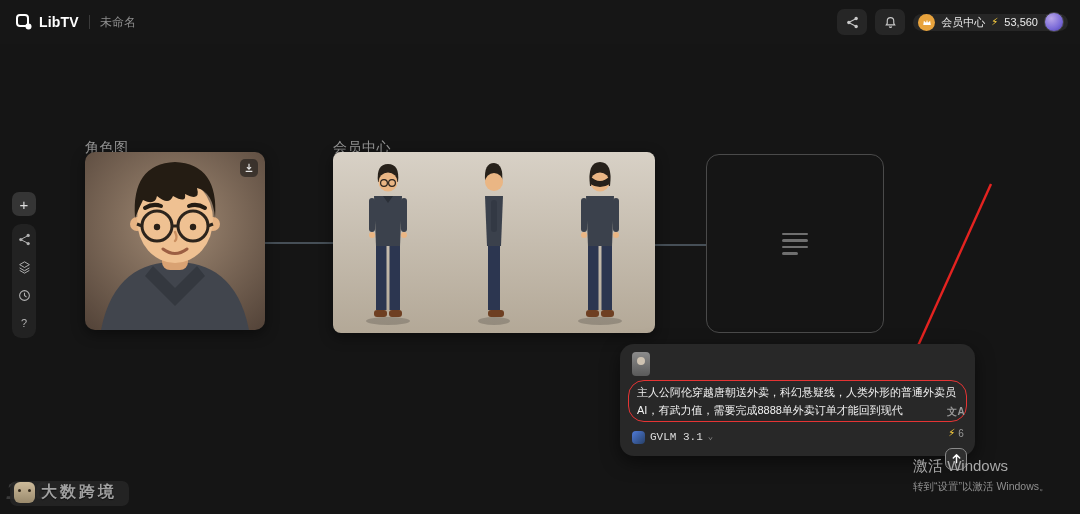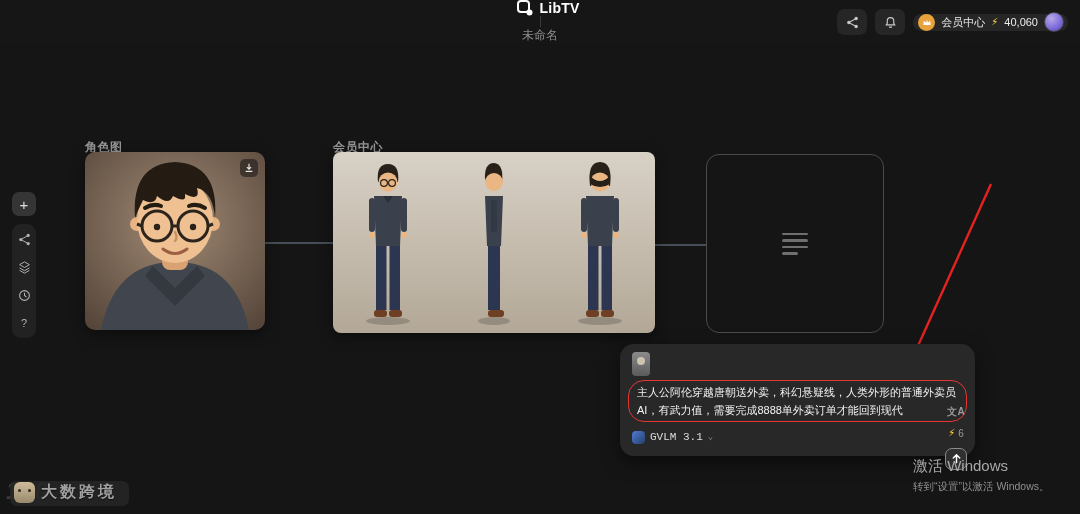--- a/index.html
+++ b/index.html
@@ -1,21 +1,21 @@
 <!DOCTYPE html>
 <html><head>
 <meta charset="utf-8">
 <style>
   * { box-sizing: border-box; margin: 0; padding: 0; }
   html,body { background:#000; }
   body { font-family: "Liberation Sans", "DejaVu Sans", sans-serif; }
   #stage { position:relative; width:1080px; height:514px; background:#151515; overflow:hidden; }
 
   
-  .topbar { position:absolute; left:0; top:0; width:1080px; height:44px; background:#161616; display:flex; align-items:center;flex-direction:column; }
+  .topbar { position:absolute; left:0; top:0; width:1080px; height:44px; background:#161616; display:flex; align-items:center; }
   .logo-group { display:flex; align-items:center; margin-left:16px; gap:7px; }
   .logo-mark { width:16px; height:16px; display:block; }
   .logo-text { color:#ffffff; font-weight:700; font-size:14px; letter-spacing:.2px; }
   .tb-divider { width:1px; height:14px; background:#3a3a3a; margin:0 10px; }
   .doc-title { color:#8d8d8d; font-size:12px; }
   .tb-right { position:absolute; right:12px; top:8px; height:28px; display:flex; align-items:center; gap:8px; }
   .icon-btn { width:30px; height:26px; border-radius:7px; background:#262626; display:flex; align-items:center; justify-content:center; color:#c9c9c9; cursor:pointer; }
   .member-pill { height:17px; border-radius:14px; background:#262626; display:flex; align-items:center; gap:6px; padding:0 4px 0 5px; cursor:pointer; }
   .crown-badge { width:17px; height:17px; border-radius:50%; background:#e8a33d; display:flex; align-items:center; justify-content:center; }
   .member-label { color:#ececec; font-size:11px; }
@@ -23,21 +23,21 @@
   .credits { color:#ececec; font-size:11px; }
   .avatar { width:20px; height:20px; border-radius:50%; background:radial-gradient(circle at 35% 30%, #b9a6e8, #7a6ad8 60%, #4d3fa8); border:1px solid #444; }
 
   
   .left-toolbar { position:absolute; left:12px; top:192px; display:flex; flex-direction:column; align-items:center; gap:8px; }
   .tool-add { width:24px; height:24px; border-radius:7px; background:#353535; color:#dedede; font-size:15px; display:flex; align-items:center; justify-content:center; cursor:pointer; }
   .tool-group { width:24px; background:#222222; border-radius:9px; padding:8px 0; display:flex; flex-direction:column; align-items:center; gap:14px; }
   .tool-ic { width:14px; height:14px; color:#b2b2b2; display:flex; align-items:center; justify-content:center; cursor:pointer; font-size:11px; }
 
   
-  .node-label { position:absolute; color:#979797; font-size:12px; letter-spacing:.5px;font-weight:bold; }
+  .node-label { position:absolute; color:#979797; font-size:14px; letter-spacing:.5px; }
   .card { position:absolute; border-radius:10px; overflow:hidden; box-shadow:0 4px 14px rgba(0,0,0,.45); }
   #card-portrait { left:85px; top:152px; width:180px; height:178px; }
   #card-threeview { left:333px; top:152px; width:322px; height:181px; border-radius:8px; }
   .card-action { position:absolute; right:7px; top:7px; width:18px; height:18px; border-radius:5px; background:rgba(20,20,20,.55); display:flex; align-items:center; justify-content:center; color:#e6e6e6; cursor:pointer; }
   #node-empty { position:absolute; left:706px; top:154px; width:178px; height:179px; border:1.5px solid #4a4a4a; border-radius:13px; background:rgba(24,24,24,.35); display:flex; align-items:center; justify-content:center; cursor:pointer; }
   .menu-lines { display:flex; flex-direction:column; gap:4px; align-items:flex-start; }
   .menu-lines span { display:block; height:2.5px; border-radius:2px; background:#6f6f6f; }
   .menu-lines span:nth-child(1){ width:26px; }
   .menu-lines span:nth-child(2){ width:26px; }
   .menu-lines span:nth-child(3){ width:26px; }
@@ -105,21 +105,21 @@
         </svg>
       </div>
       <div class="member-pill">
         <span class="crown-badge">
           <svg width="10" height="9" viewBox="0 0 16 14">
               <path d="M2 11 L3 4 L6.5 7.5 L8 2.5 L9.5 7.5 L13 4 L14 11 Z" fill="#ffffff"></path>
             </svg>
         </span>
         <span class="member-label">会员中心</span>
         <span class="bolt">⚡</span>
-        <span class="credits">40,060</span>
+        <span class="credits">53,560</span>
         <span class="avatar"></span>
       </div>
     </div>
   </header>
 
   <nav class="left-toolbar">
     <div class="tool-add">+</div>
     <div class="tool-group">
       <span class="tool-ic">
         <svg width="13" height="13" viewBox="0 0 16 16">

